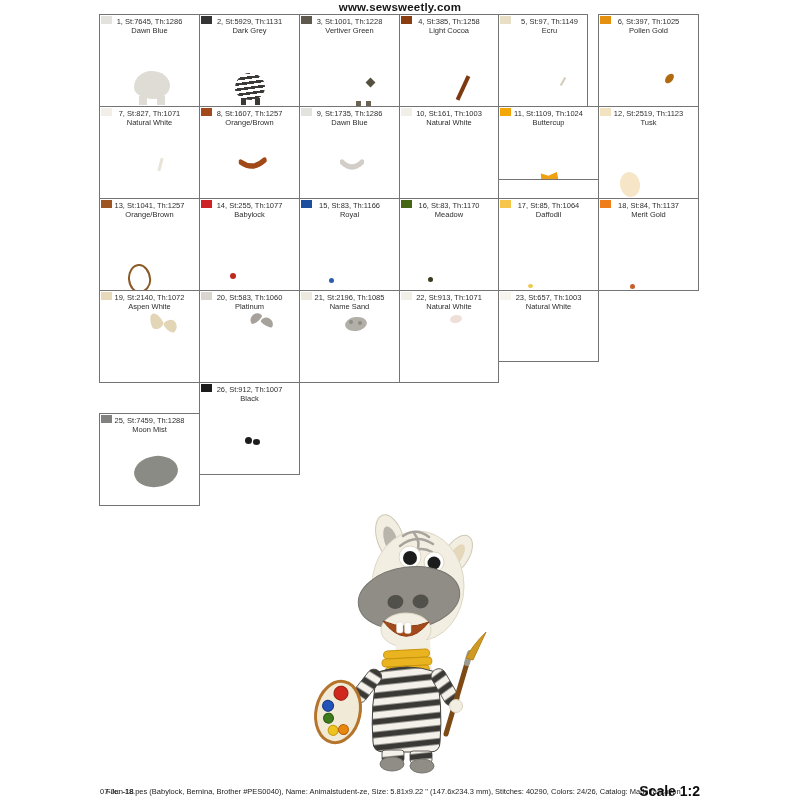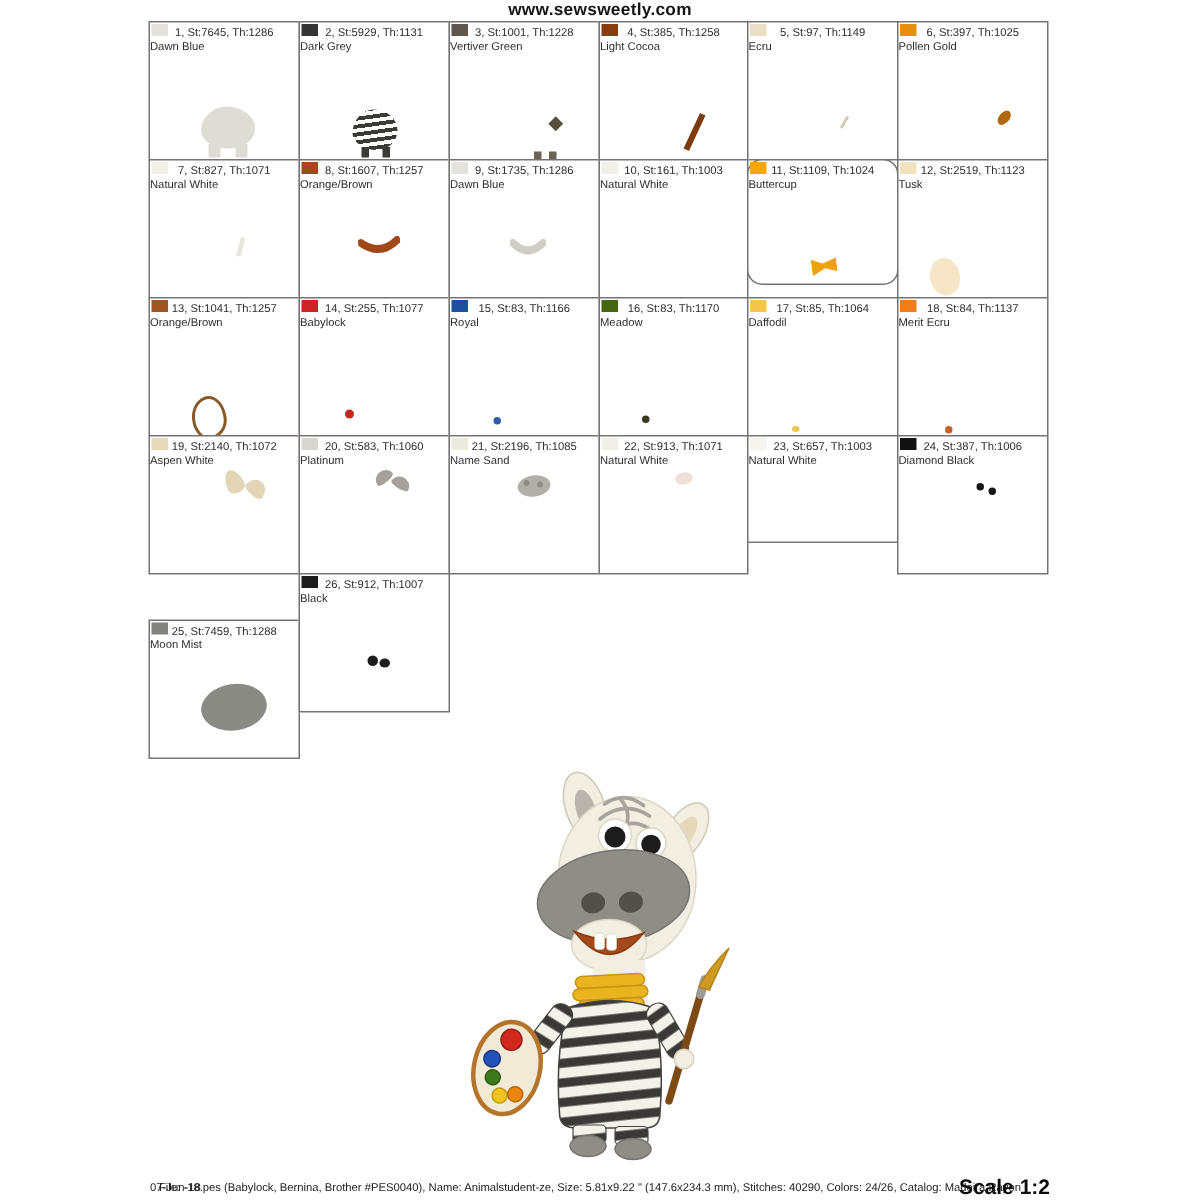--- a/index.html
+++ b/index.html
@@ -4,21 +4,21 @@
 <style>
   html,body{margin:0;padding:0;}
   body{width:800px;height:800px;background:#ffffff;position:relative;overflow:hidden;
        font-family:"Liberation Sans", sans-serif;}
   .site-title{position:absolute;top:1px;left:0;width:100%;text-align:center;
        font-weight:bold;font-size:11.5px;color:#151515;letter-spacing:.2px;}
   #grid{position:absolute;left:99px;top:14px;width:601px;height:462px;}
   .cell{position:absolute;background:#fff;border:1px solid #747474;box-sizing:border-box;}
   .swatch{position:absolute;left:1px;top:1px;width:11px;height:8px;}
   .stats{margin-top:2px;text-align:center;font-size:7.5px;line-height:9px;color:#2e2e2e;}
-  .tname{text-align:left;font-size:7.5px;line-height:9px;color:#2e2e2e;}
+  .tname{text-align:center;font-size:7.5px;line-height:9px;color:#2e2e2e;}
   .preview{position:absolute;left:0;top:0;right:0;bottom:0;overflow:hidden;}
   .pshape{position:absolute;}
   #design{position:absolute;left:310px;top:500px;}
   #footer{position:absolute;left:100px;top:783px;width:600px;height:16px;color:#222;}
   .fdate{position:absolute;left:0;top:4px;font-size:7.5px;white-space:nowrap;}
   .finfo{position:absolute;left:6px;top:4px;font-size:7.5px;white-space:nowrap;}
   .fscale{position:absolute;right:0;top:0;font-size:14px;font-weight:bold;color:#0d0d0d;white-space:nowrap;}
 </style>
 </head>
 <body>
@@ -57,21 +57,21 @@
       </div>
   </div>
     <div class="cell" style="left: 300px; width: 100px; top: 0px; height: 93px;">
     <span class="swatch" style="background: rgb(139, 61, 18);"></span>
     <div class="stats">4, St:385, Th:1258</div>
     <div class="tname">Light Cocoa</div>
     <div class="preview">
         <div class="pshape" style="width: 4px; height: 26px; background: rgb(124, 58, 16); left: 61px; top: 60px; transform: rotate(25deg);"></div>
       </div>
   </div>
-    <div class="cell" style="left: 399px; width: 101px; top: 0px; height: 93px;">
+    <div class="cell" style="left: 399px; width: 90px; top: 0px; height: 93px; padding-left: 13px;">
     <span class="swatch" style="background: rgb(233, 222, 198);"></span>
     <div class="stats">5, St:97, Th:1149</div>
     <div class="tname">Ecru</div>
     <div class="preview">
         <div class="pshape" style="width: 2px; height: 9px; background: rgb(212, 203, 183); left: 63px; top: 61.5px; transform: rotate(30deg);"></div>
       </div>
   </div>
     <div class="cell" style="left: 499px; width: 101px; top: 0px; height: 93px;">
     <span class="swatch" style="background: rgb(229, 144, 14);"></span>
     <div class="stats">6, St:397, Th:1025</div>
@@ -107,21 +107,21 @@
           <path d="M2 3 Q 12 13 22 3" fill="none" stroke="#d2cec7" stroke-width="5.2" stroke-linecap="round"></path>
         </svg>
       </div>
   </div>
     <div class="cell" style="left: 300px; width: 100px; top: 92px; height: 93px;">
     <span class="swatch" style="background: rgb(242, 239, 233);"></span>
     <div class="stats">10, St:161, Th:1003</div>
     <div class="tname">Natural White</div>
     <div class="preview"></div>
   </div>
-    <div class="cell" style="left: 399px; width: 101px; top: 92px; height: 84px; border-radius: 10px;">
+    <div class="cell" style="left: 399px; width: 101px; top: 92px; height: 74px;">
     <span class="swatch" style="background: rgb(244, 167, 8);"></span>
     <div class="stats">11, St:1109, Th:1024</div>
     <div class="tname">Buttercup</div>
     <div class="preview">
         <div class="pshape" style="width: 17px; height: 11px; background: rgb(240, 161, 18); clip-path: polygon(0% 0%, 45% 32%, 100% 8%, 100% 92%, 52% 62%, 0% 100%); left: 41.5px; top: 64.5px; transform: rotate(-8deg);"></div>
       </div>
   </div>
     <div class="cell" style="left: 499px; width: 101px; top: 92px; height: 93px;">
     <span class="swatch" style="background: rgb(243, 226, 192);"></span>
     <div class="stats">12, St:2519, Th:1123</div>
@@ -166,21 +166,21 @@
     <span class="swatch" style="background: rgb(246, 198, 74);"></span>
     <div class="stats">17, St:85, Th:1064</div>
     <div class="tname">Daffodil</div>
     <div class="preview">
         <div class="pshape" style="width: 5px; height: 4px; background: rgb(236, 201, 78); border-radius: 50%; left: 28.5px; top: 85px;"></div>
       </div>
   </div>
     <div class="cell" style="left: 499px; width: 101px; top: 184px; height: 93px;">
     <span class="swatch" style="background: rgb(239, 125, 26);"></span>
     <div class="stats">18, St:84, Th:1137</div>
-    <div class="tname">Merit Ecru</div>
+    <div class="tname">Merit Gold</div>
     <div class="preview">
         <div class="pshape" style="width: 5px; height: 5px; background: rgb(200, 95, 42); border-radius: 50%; left: 30.5px; top: 84.5px;"></div>
       </div>
   </div>
     <div class="cell" style="left: 0px; width: 101px; top: 276px; height: 93px;">
     <span class="swatch" style="background: rgb(230, 218, 187);"></span>
     <div class="stats">19, St:2140, Th:1072</div>
     <div class="tname">Aspen White</div>
     <div class="preview">
         <div class="pshape" style="width: 12px; height: 16px; background: rgb(227, 214, 182); border-radius: 50% 50% 48% 52% / 75% 75% 25% 25%; left: 50px; top: 22px; transform: rotate(-25deg);"></div>
@@ -212,29 +212,20 @@
     <div class="tname">Natural White</div>
     <div class="preview">
         <div class="pshape" style="width: 12px; height: 8px; background: rgb(240, 222, 216); border-radius: 50%; left: 50px; top: 24px; transform: rotate(-10deg);"></div>
       </div>
   </div>
     <div class="cell" style="left: 399px; width: 101px; top: 276px; height: 72px;">
     <span class="swatch" style="background: rgb(246, 244, 239);"></span>
     <div class="stats">23, St:657, Th:1003</div>
     <div class="tname">Natural White</div>
     <div class="preview"></div>
-  </div>
-    <div class="cell" style="left: 499px; width: 101px; top: 276px; height: 93px;">
-    <span class="swatch" style="background: rgb(18, 18, 18);"></span>
-    <div class="stats">24, St:387, Th:1006</div>
-    <div class="tname">Diamond Black</div>
-    <div class="preview">
-        <div class="pshape" style="width: 5px; height: 5px; background: rgb(20, 20, 20); border-radius: 50%; left: 51.5px; top: 30.5px;"></div>
-        <div class="pshape" style="width: 5px; height: 5px; background: rgb(20, 20, 20); border-radius: 50%; left: 59.5px; top: 33.5px;"></div>
-      </div>
   </div>
     <div class="cell" style="left: 0px; width: 101px; top: 368px; height: 93px; margin-top: 31px;">
     <span class="swatch" style="background: rgb(129, 129, 128);"></span>
     <div class="stats">25, St:7459, Th:1288</div>
     <div class="tname">Moon Mist</div>
     <div class="preview">
         <div class="pshape" style="width: 44px; height: 31px; background: rgb(139, 139, 134); border-radius: 50%; left: 34px; top: 41.5px; transform: rotate(-8deg);"></div>
       </div>
   </div>
     <div class="cell" style="left: 100px; width: 101px; top: 368px; height: 93px;">

